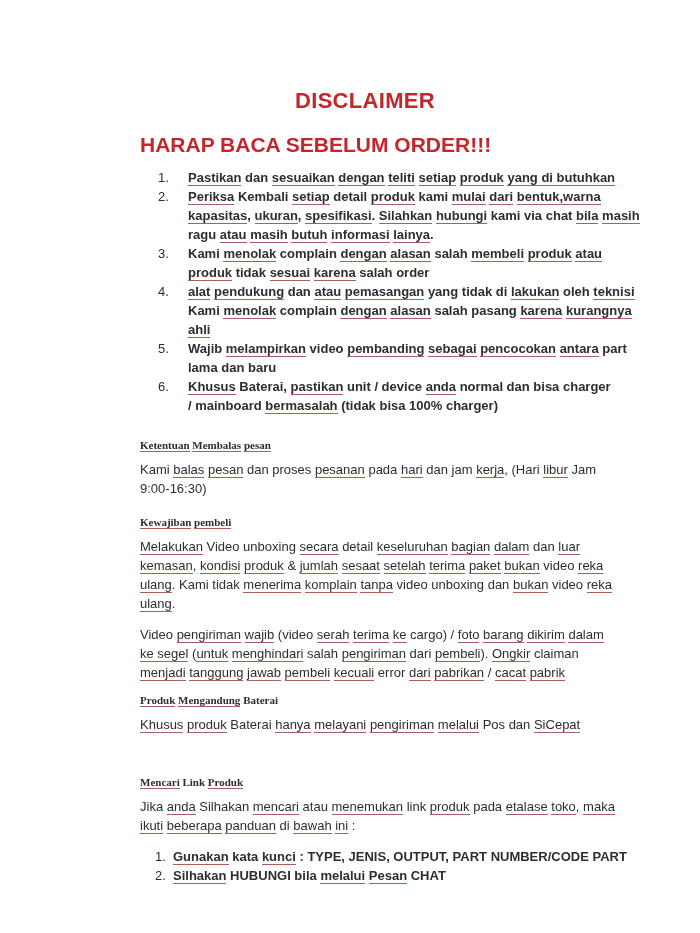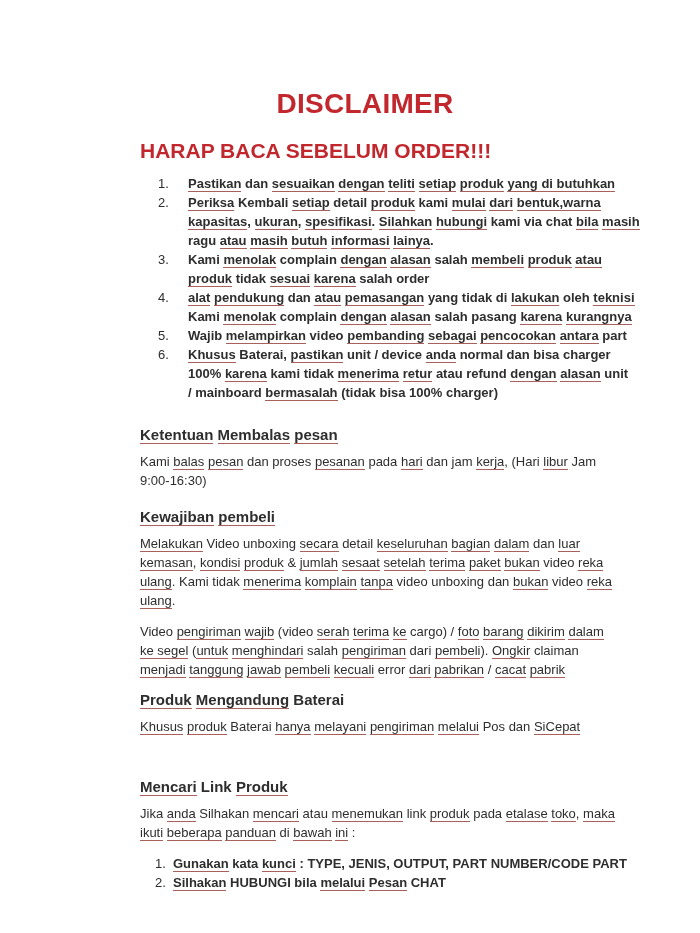--- a/index.html
+++ b/index.html
@@ -11,30 +11,30 @@
   body{
     width:700px;height:933px;
     font-family:"Liberation Sans",sans-serif;
     color:var(--ink);
     overflow:hidden;
   }
   .page{position:relative;width:700px;height:933px;background:#fff;overflow:hidden;}
   .column{padding:88px 110px 0 140px;}
   .doc-title{
     text-align:center;
-    font-size:28px;font-weight:bold;color:var(--red);
+    font-size:22px;font-weight:bold;color:var(--red);
     margin:0 0 19px 0;letter-spacing:.3px;
   }
   .warn{
     font-size:21px;font-weight:bold;color:var(--red);
     margin:0 0 11px 0;white-space:nowrap;
   }
   .line{white-space:nowrap;font-size:13px;line-height:19px;}
   .u{border-bottom:1px solid var(--uline);padding-bottom:0px;}
-  .h2{font-size:15px;font-weight:bold;margin:16px 0 9px 0;white-space:nowrap;}
+  .h2{font-size:11px;font-weight:bold;margin:16px 0 9px 0;white-space:nowrap;font-family:Liberation Serif, serif;}
   .para{margin:0 0 12px 0;}
   .ol1{margin:0 0 14px 0;}
   .ol1 .item{display:flex;align-items:flex-start;}
   .ol1 .num{flex:0 0 auto;width:30px;margin-left:18px;font-size:13px;line-height:19px;}
   .ol2 .item{display:flex;align-items:flex-start;}
   .ol2 .num2{flex:0 0 auto;width:18px;margin-left:15px;font-size:13px;line-height:19px;}
   .item-lines{flex:1 1 auto;font-weight:bold;}
   #block-1{margin-top:24px;}   
   #block-3{margin-top:18px;}   
   #block-6{margin-top:12px;}   
@@ -68,33 +68,34 @@
             <div class="item-lines">
               <div class="line"><span>Kami </span><span class="u">menolak</span><span> complain </span><span class="u">dengan</span><span> </span><span class="u">alasan</span><span> salah </span><span class="u">membeli</span><span> </span><span class="u">produk</span><span> </span><span class="u">atau</span></div>
               <div class="line"><span class="u">produk</span><span> tidak </span><span class="u">sesuai</span><span> </span><span class="u">karena</span><span> salah order</span></div>
             </div>
           </div>
           <div class="item">
             <div class="num">4.</div>
             <div class="item-lines">
               <div class="line"><span class="u">alat</span><span> </span><span class="u">pendukung</span><span> dan </span><span class="u">atau</span><span> </span><span class="u">pemasangan</span><span> yang tidak di </span><span class="u">lakukan</span><span> oleh </span><span class="u">teknisi</span></div>
               <div class="line"><span>Kami </span><span class="u">menolak</span><span> complain </span><span class="u">dengan</span><span> </span><span class="u">alasan</span><span> salah pasang </span><span class="u">karena</span><span> </span><span class="u">kurangnya</span></div>
+              <div class="line"><span class="u">ahli</span></div>
             </div>
           </div>
           <div class="item">
             <div class="num">5.</div>
             <div class="item-lines">
               <div class="line"><span>Wajib </span><span class="u">melampirkan</span><span> video </span><span class="u">pembanding</span><span> </span><span class="u">sebagai</span><span> </span><span class="u">pencocokan</span><span> </span><span class="u">antara</span><span> part</span></div>
+              <div class="line"><span>lama dan baru</span></div>
             </div>
           </div>
           <div class="item">
             <div class="num">6.</div>
             <div class="item-lines">
               <div class="line"><span class="u">Khusus</span><span> Baterai, </span><span class="u">pastikan</span><span> unit / device </span><span class="u">anda</span><span> normal dan bisa charger</span></div>
-              <div class="line"><span>100% </span><span class="u">karena</span><span> kami tidak </span><span class="u">menerima</span><span> </span><span class="u">retur</span><span> atau refund </span><span class="u">dengan</span><span> </span><span class="u">alasan</span><span> unit</span></div>
               <div class="line"><span>/ mainboard </span><span class="u">bermasalah</span><span> (tidak bisa 100% charger)</span></div>
             </div>
           </div>
         </div>
         <div class="h2" id="block-1"><span class="u">Ketentuan</span><span> </span><span class="u">Membalas</span><span> </span><span class="u">pesan</span></div>
         <div class="para" id="block-2">
           <div class="line"><span>Kami </span><span class="u">balas</span><span> </span><span class="u">pesan</span><span> dan proses </span><span class="u">pesanan</span><span> pada </span><span class="u">hari</span><span> dan jam </span><span class="u">kerja</span><span>, (Hari </span><span class="u">libur</span><span> Jam</span></div>
           <div class="line"><span>9:00-16:30)</span></div>
         </div>
         <div class="h2" id="block-3"><span class="u">Kewajiban</span><span> </span><span class="u">pembeli</span></div>

